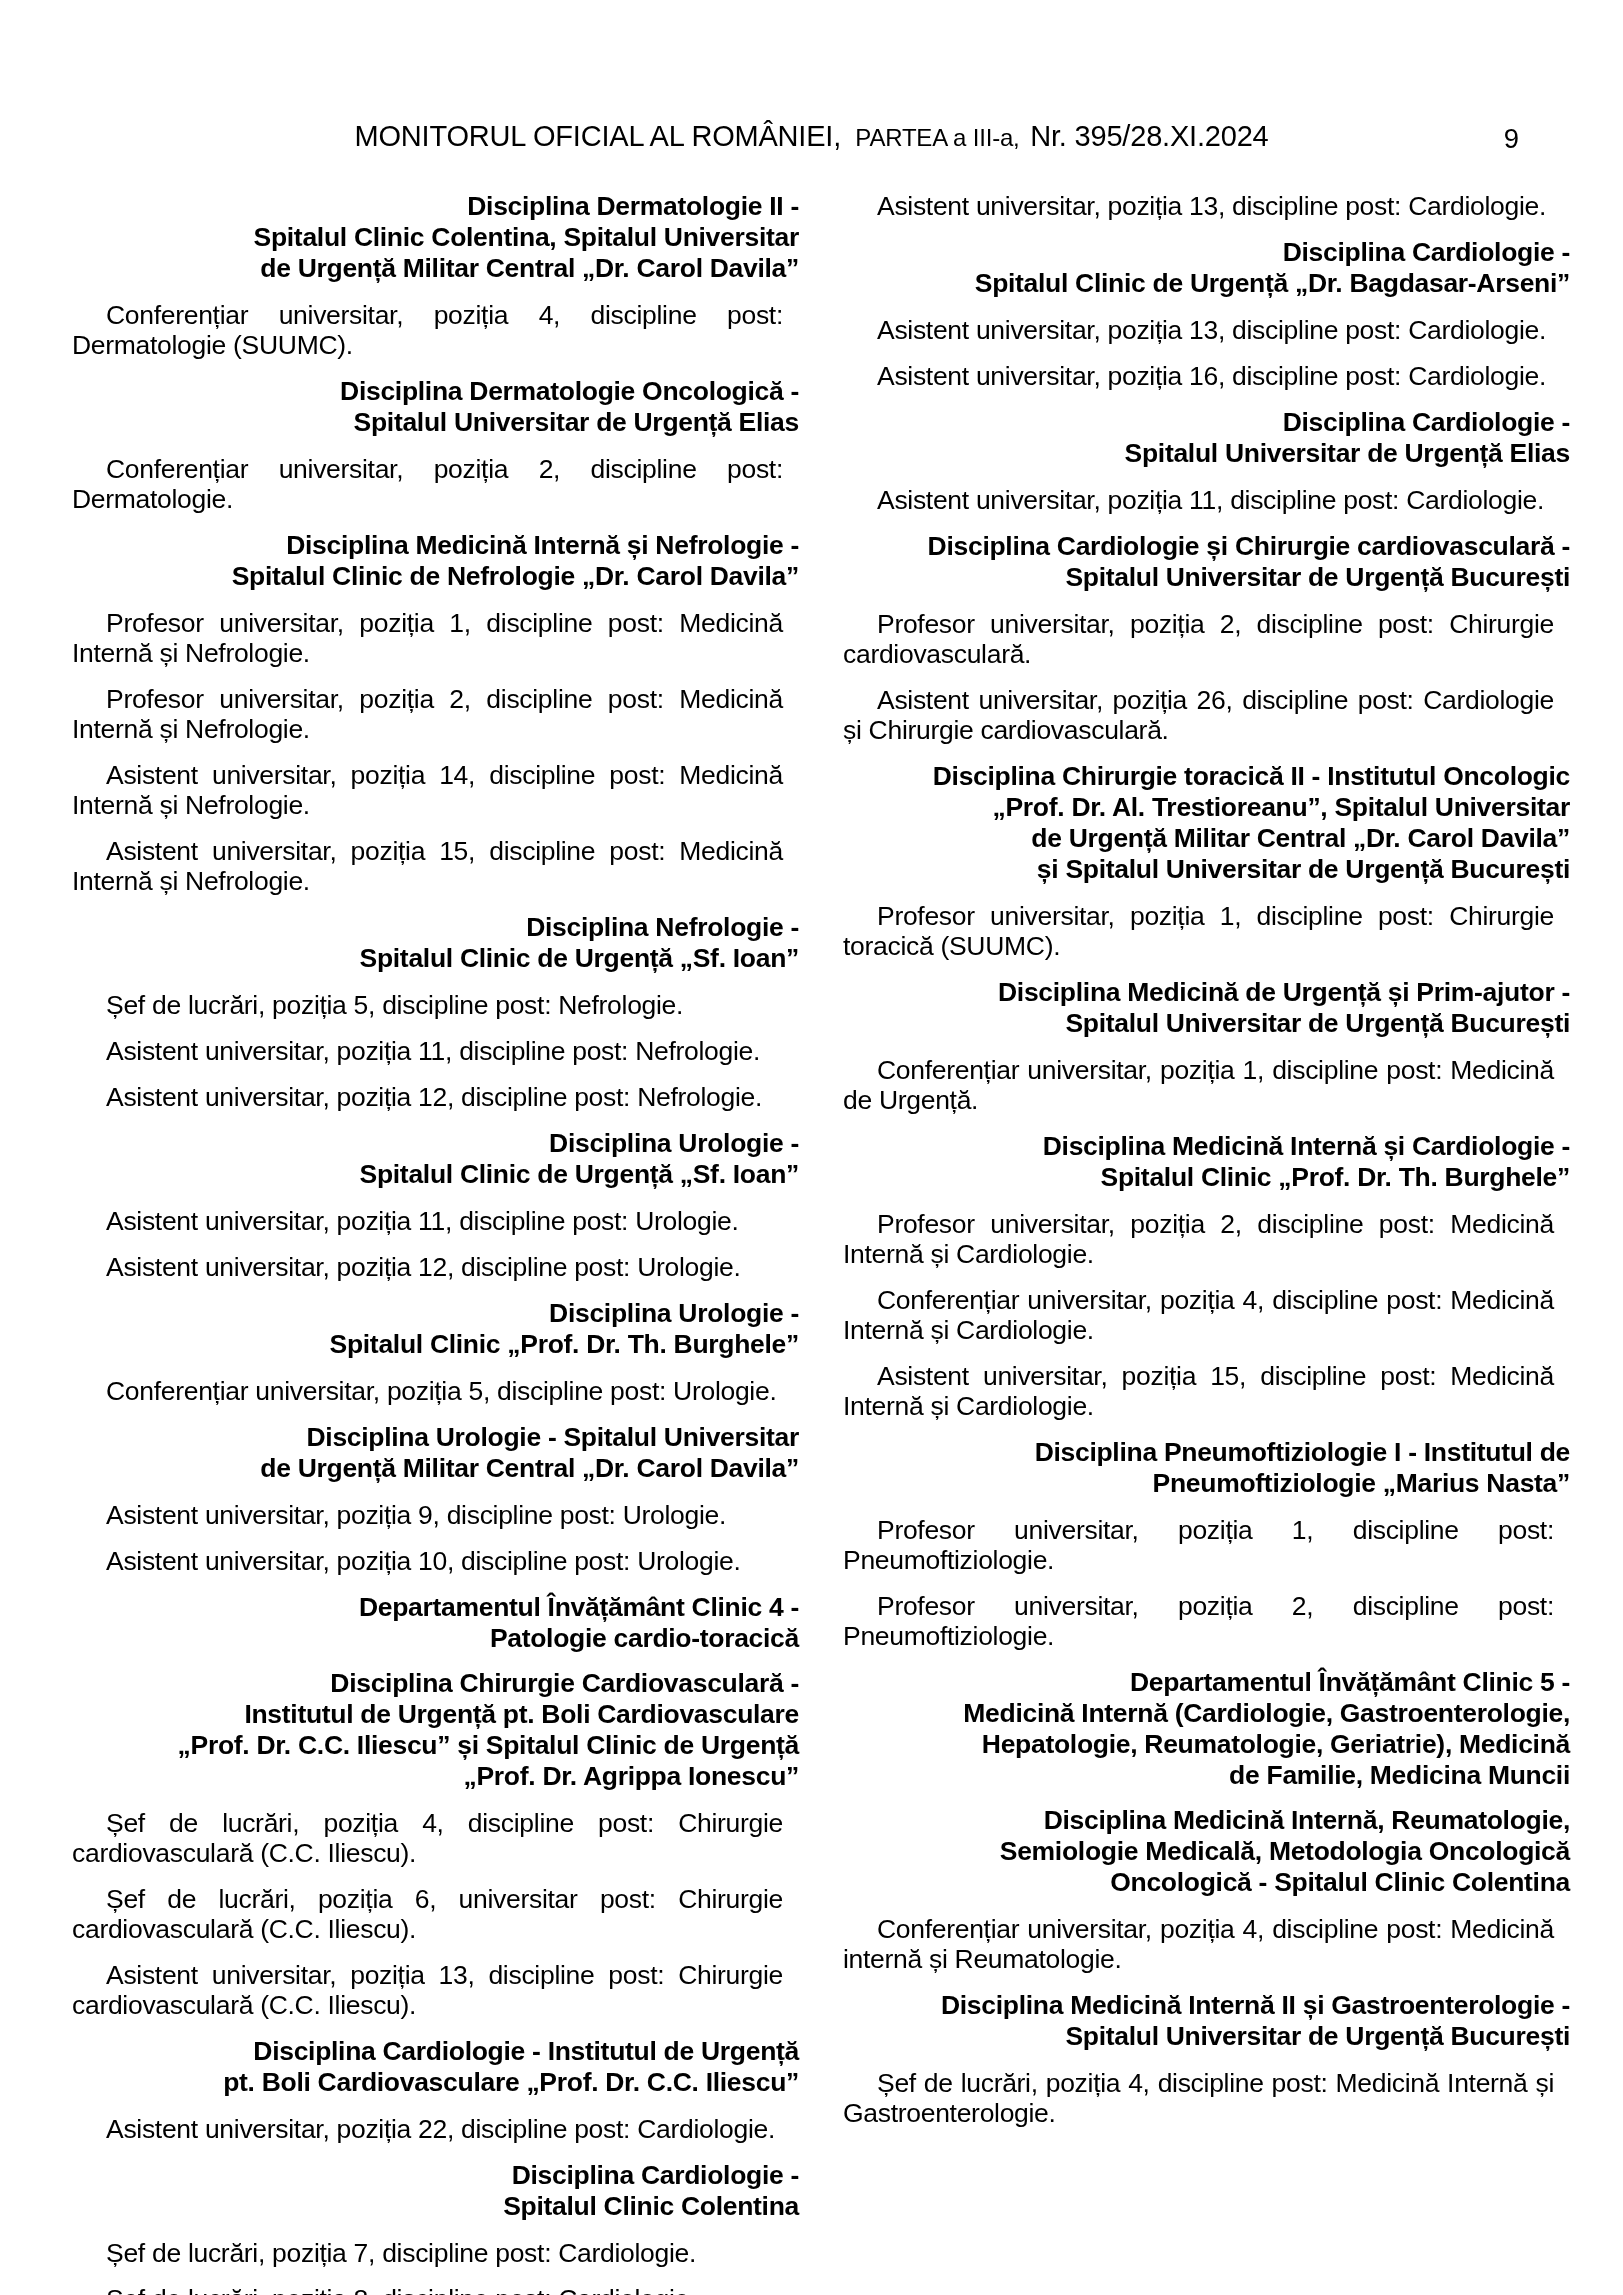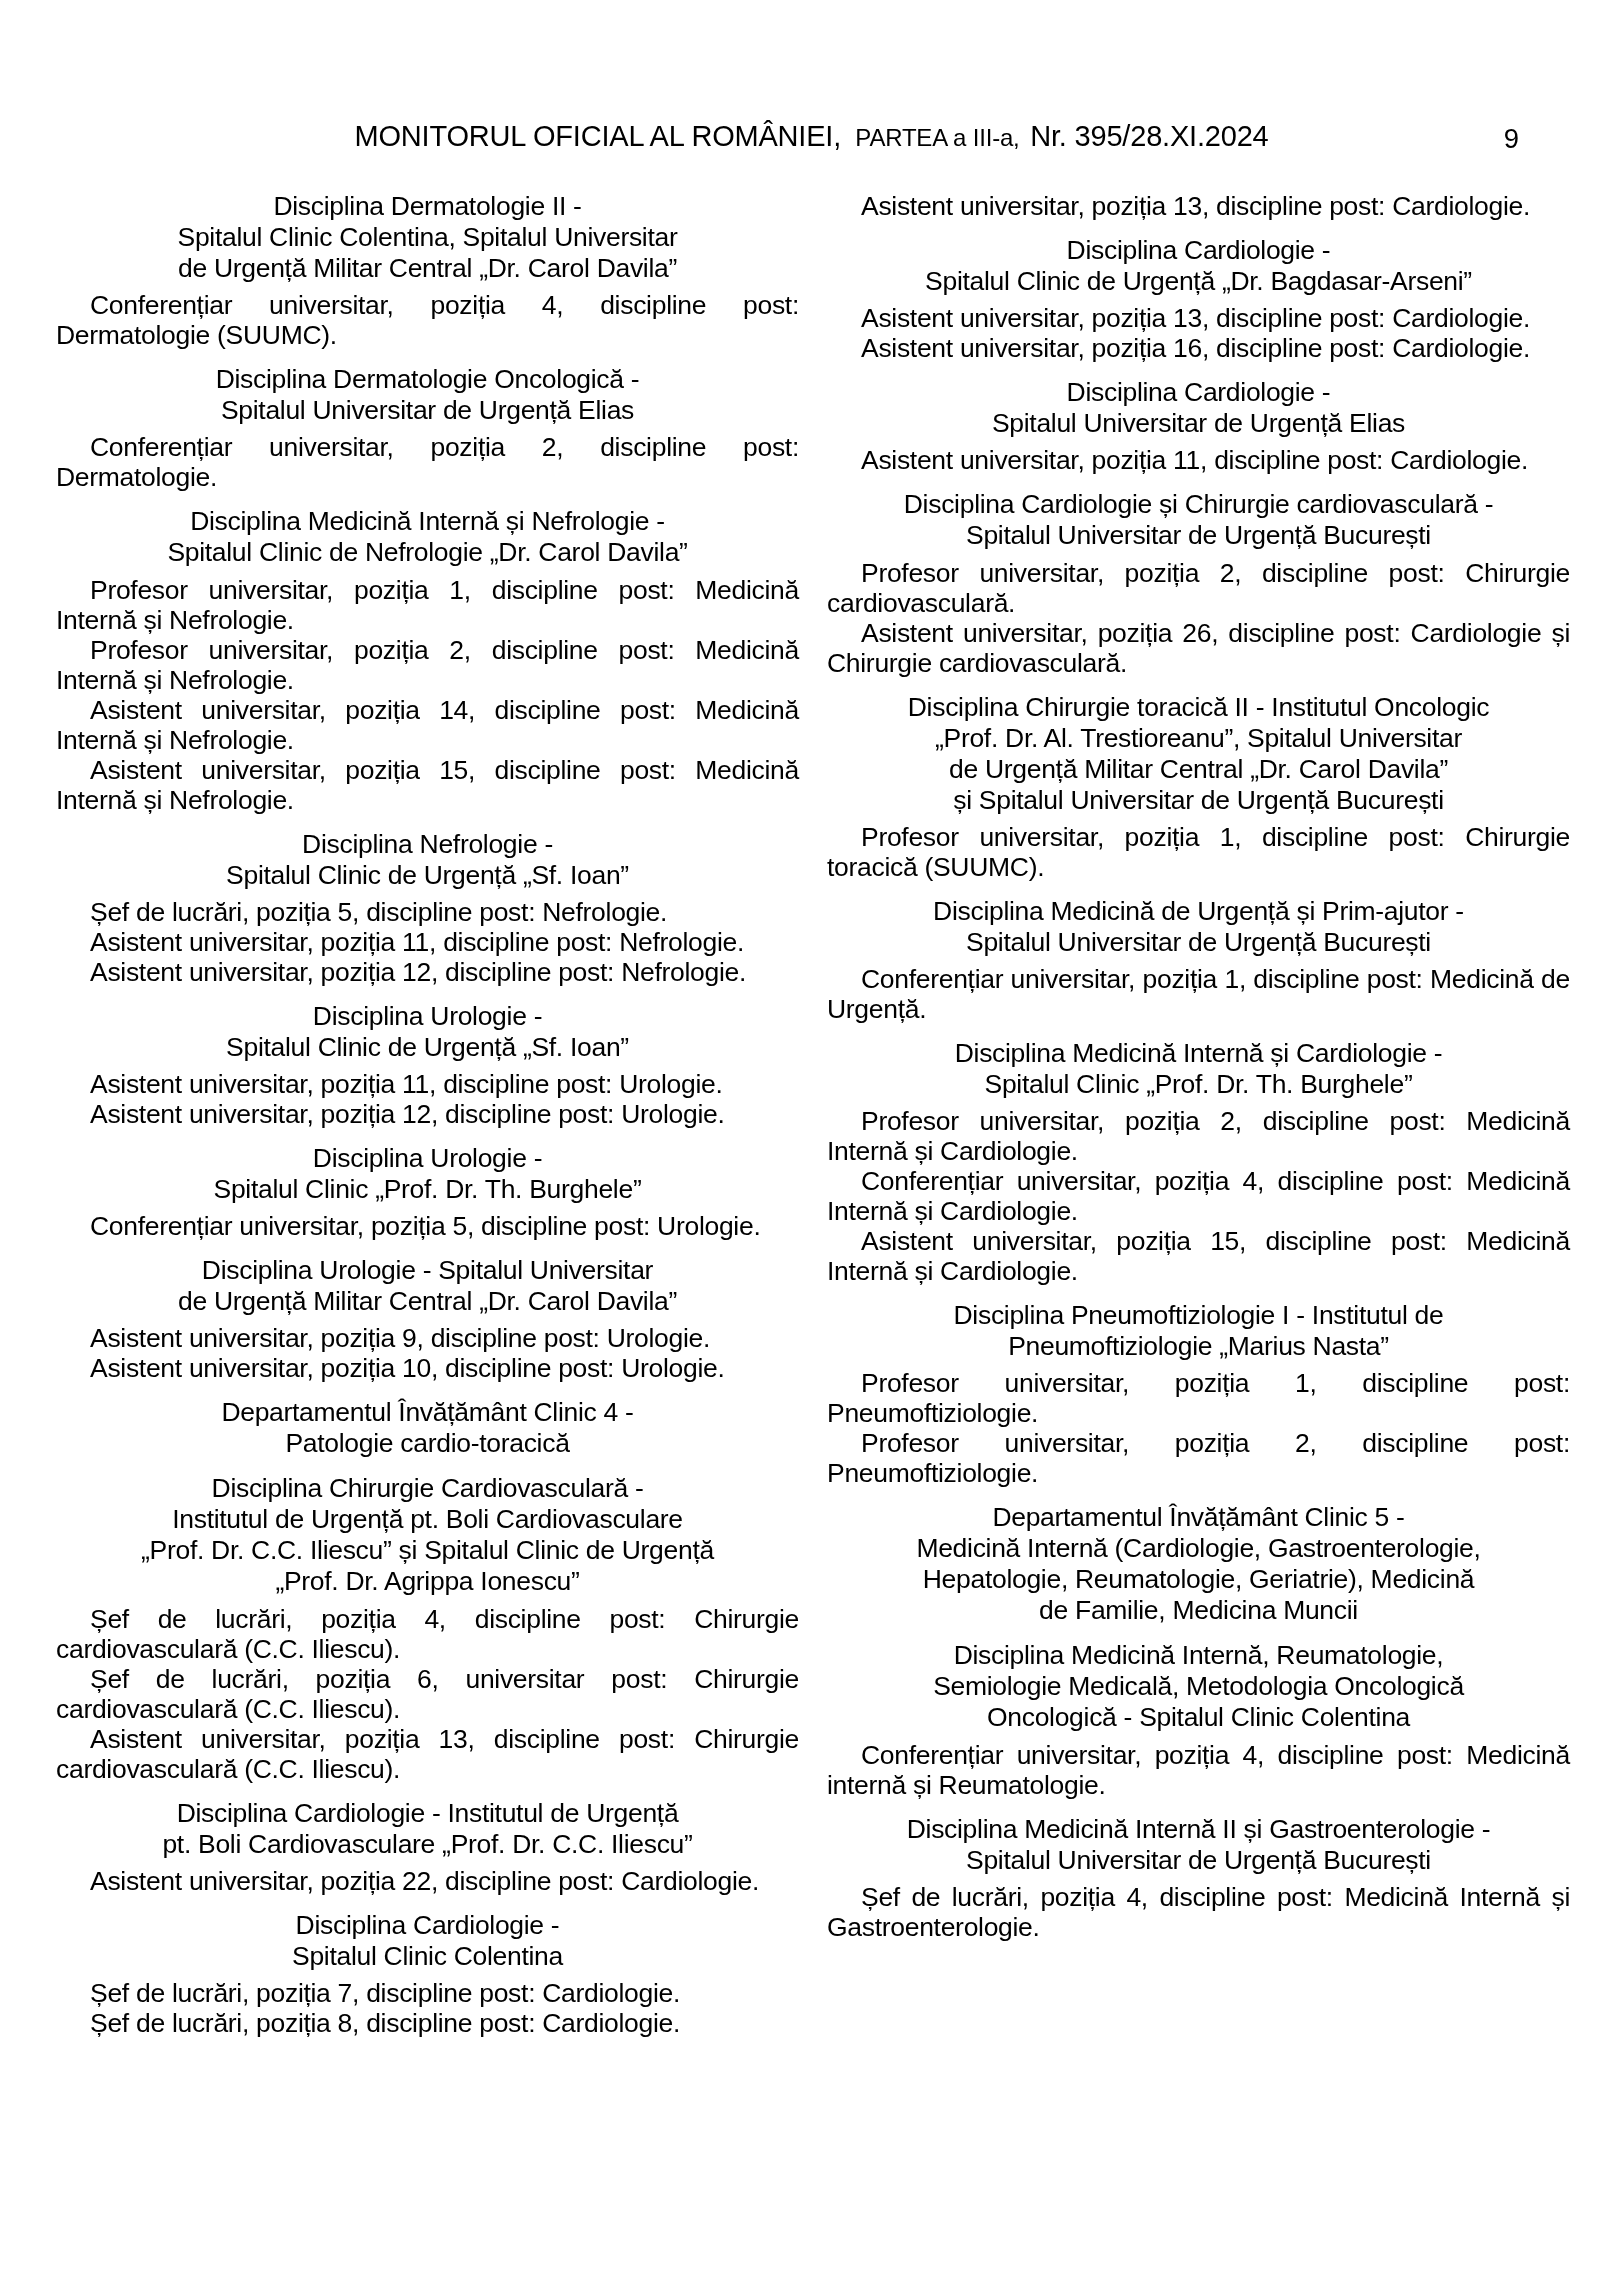--- a/index.html
+++ b/index.html
@@ -42,27 +42,27 @@
   }
   .col {
     width: 743px;
     font-size: 26.5px;
     line-height: 30px;
     letter-spacing: -0.3px;
     text-align: justify;
   }
   .col > :first-child { margin-top: 0; }
   .heading {
-    font-weight: normal;
-    text-align: center;
+    font-weight: bold;
+    text-align: right;
     line-height: 31px;
     margin: 14px 0 6.2px 0;
   }
   .para {
-    margin: 0;
+    margin: 16px;
     text-indent: 34px;
   }
 </style>
 </head>
 <body>
 
 <div class="page">
   <div class="header">
     <span class="t-main">MONITORUL OFICIAL AL ROMÂNIEI,</span>
     <span class="t-part">PARTEA a III-a,</span>

